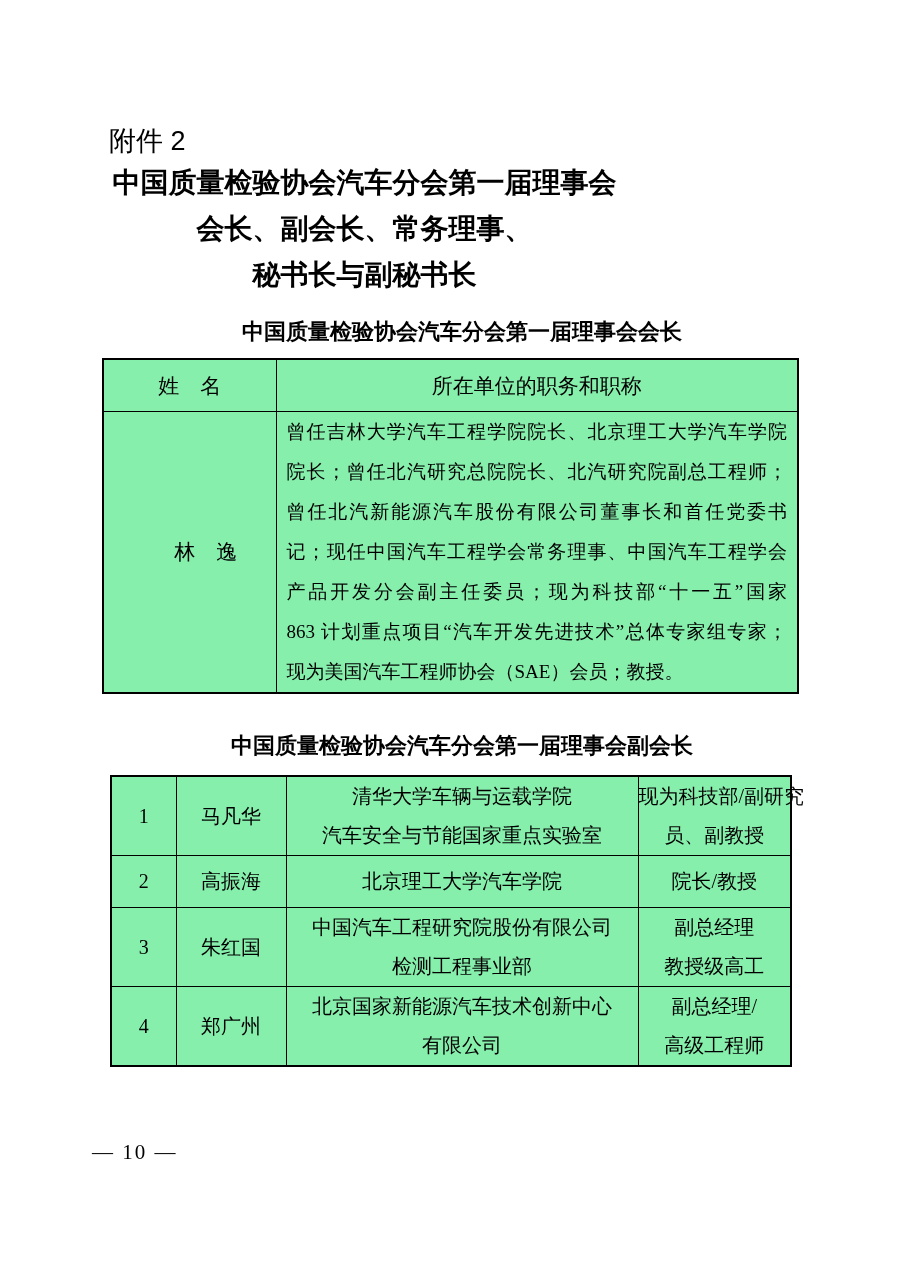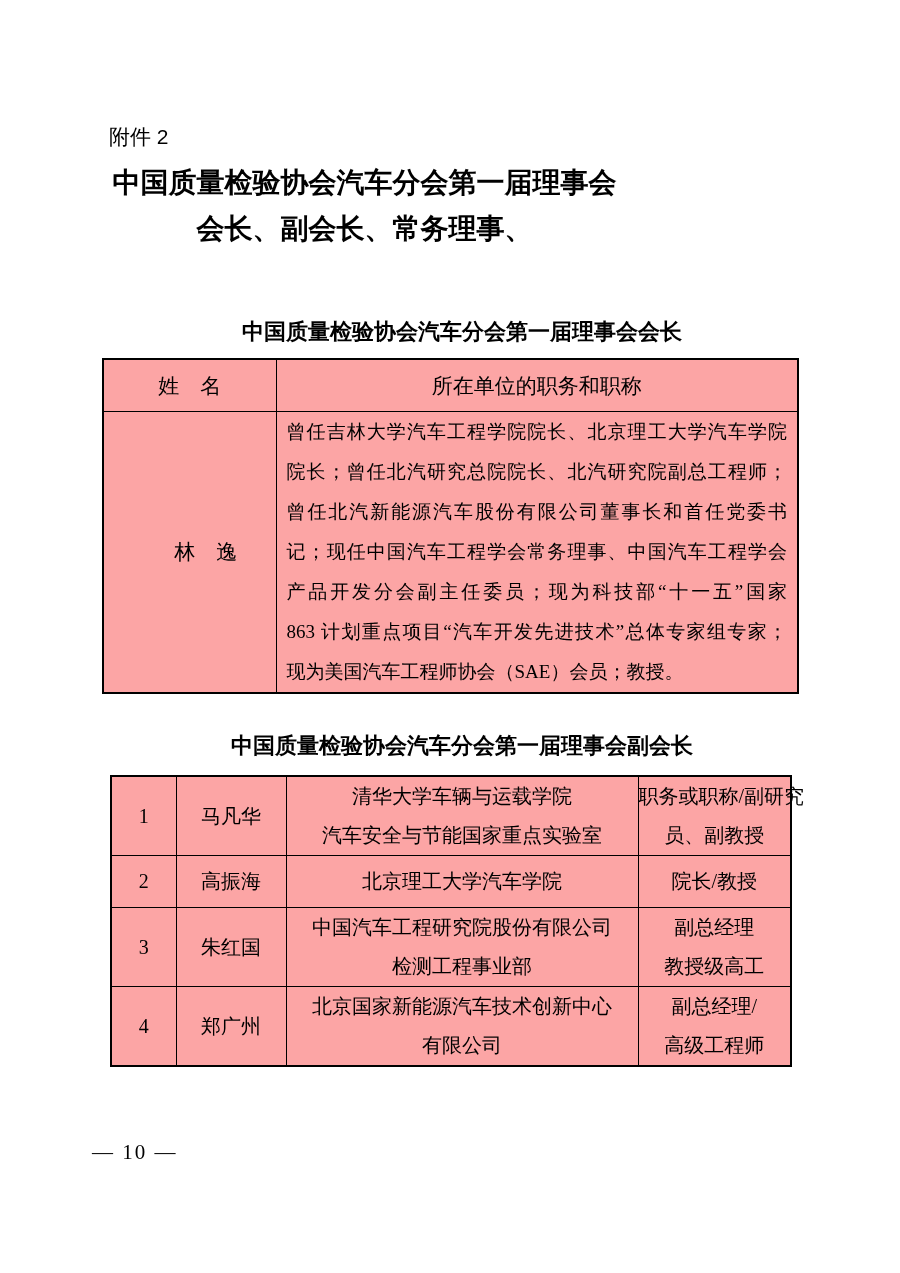--- a/index.html
+++ b/index.html
@@ -10,21 +10,21 @@
     background: #ffffff;
     color: #000000;
     font-family: "Liberation Serif", serif;
     overflow: hidden;
   }
 
   .attachment {
     position: absolute;
     left: 109px;
     top: 123px;
-    font-size: 21px;
+    font-size: 27px;
     font-family: "Liberation Sans", sans-serif;
   }
 
   .main-title {
     position: absolute;
     left: 0;
     top: 160px;
     width: 729px;
     text-align: center;
     font-size: 28px;
@@ -40,21 +40,21 @@
     font-size: 22px;
     font-weight: bold;
   }
   .sh1 { top: 317px; }
   .sh2 { top: 731px; }
 
   table {
     position: absolute;
     border-collapse: collapse;
     table-layout: fixed;
-    background: #fca5a5;
+    background: #86efac;
   }
   table { border: 2px solid #000; }
   th, td { border: 1.5px solid #000; padding: 0; }
 
   th {
     font-family: "Liberation Sans", sans-serif;
     font-weight: normal;
     text-align: center;
     vertical-align: middle;
   }
@@ -108,20 +108,21 @@
   }
 </style>
 </head>
 <body>
 
 <div class="attachment">附件 2</div>
 
 <div class="main-title">
     <div class="line">中国质量检验协会汽车分会第一届理事会</div>
     <div class="line">会长、副会长、常务理事、</div>
+    <div class="line">秘书长与副秘书长</div>
   </div>
 
 <div class="section-heading sh1">中国质量检验协会汽车分会第一届理事会会长</div>
 
 <table id="table1">
   <colgroup>
     <col style="width:173px">
     <col style="width:522px">
   </colgroup>
   <tbody>
@@ -155,21 +156,21 @@
   </colgroup>
   <tbody>
     <tr class="r1">
       <td>1</td>
       <td>马凡华</td>
       <td class="lines">
           <div class="line">清华大学车辆与运载学院</div>
           <div class="line">汽车安全与节能国家重点实验室</div>
         </td>
       <td class="lines">
-          <div class="line">职务或职称/副研究</div>
+          <div class="line">现为科技部/副研究</div>
           <div class="line">员、副教授</div>
         </td>
     </tr>
     <tr class="r2">
       <td>2</td>
       <td>高振海</td>
       <td class="lines">
           <div class="line">北京理工大学汽车学院</div>
         </td>
       <td class="lines">

